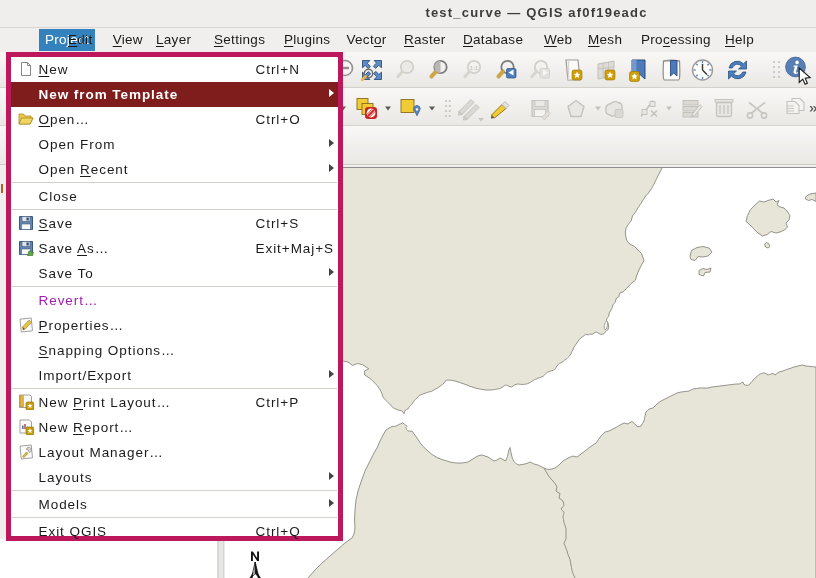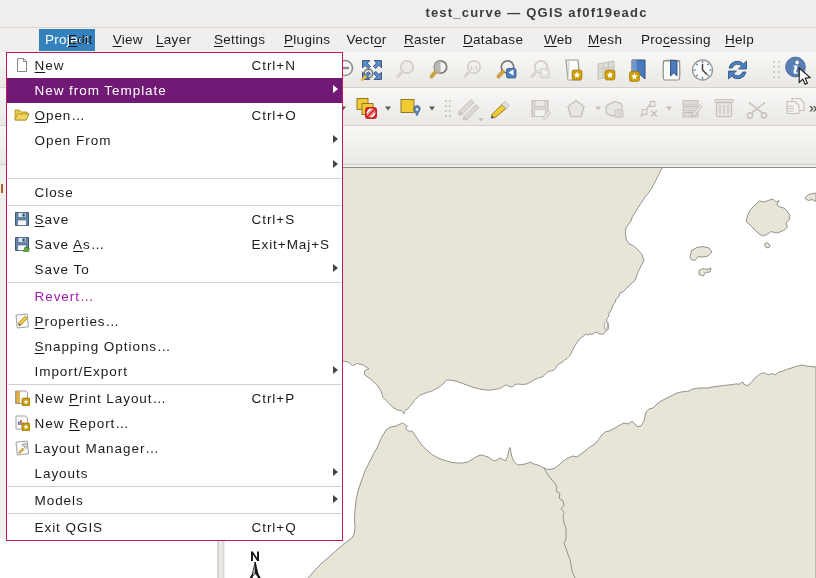--- a/index.html
+++ b/index.html
@@ -21,26 +21,26 @@
   #tb{left:0;top:52px;width:816px;height:115px;}
   .tbrow{position:absolute;left:0;width:816px;
     background:linear-gradient(#f9f8f6,#eae8e5);border-bottom:1px solid #d5d2ce;box-sizing:border-box;}
   #tbr1{top:0;height:36px;}
   #tbr2{top:36px;height:38px;}
   #tbr3{top:74px;height:39px;border-bottom:1px solid #cfccc8;}
   
   #mapsvg{left:0;top:167px;}
   
   #menu{left:6px;top:51.5px;width:337px;height:489.5px;background:#ffffff;
-    border:1px solid #be185d;box-sizing:border-box;font-size:13.5px;letter-spacing:0.95px;color:#1b1b1b;z-index:50;}
+    border:5px solid #be185d;box-sizing:border-box;font-size:13.5px;letter-spacing:0.95px;color:#1b1b1b;z-index:50;}
   .row{position:relative;height:25.03px;}
   .row .lab{position:absolute;left:27.5px;top:0;height:25.05px;line-height:25.05px;white-space:nowrap;}
   .row .sc{position:absolute;left:244.5px;top:0;height:24px;line-height:25.05px;white-space:nowrap;}
   .row .ic{position:absolute;left:7px;top:4px;width:16px;height:16px;}
-  .row.hl{background:#701a75;color:#ffffff;}
+  .row.hl{background:#7f1d1d;color:#ffffff;font-weight:bold;}
   .row.dis{color:#a21caf;}
   .sep{height:2px;position:relative;}
   .sep:after{content:"";position:absolute;left:1px;right:1px;top:0px;border-top:1px solid #d4d1cd;}
   .sub{position:absolute;right:4.5px;top:7.5px;width:0;height:0;
     border-left:5px solid #444444;border-top:4.5px solid transparent;border-bottom:4.5px solid transparent;}
   .row.hl .sub{border-left-color:#ffffff;}
   .row u{text-underline-offset:2px;}
 </style>
 </head>
 <body>
@@ -329,20 +329,21 @@
         <path d="M1 13l2.5-6H15l-3 6z" fill="#f0d563" stroke="#a98b25" stroke-width="0.8"></path>
       </svg>
       <span class="lab"><u>O</u>pen…</span>
       <span class="sc">Ctrl+O</span>
     </div>
     <div class="row">
       <span class="lab">Open From</span>
       <span class="sub"></span>
     </div>
     <div class="row">
+      <span class="lab">Open <u>R</u>ecent</span>
       <span class="sub"></span>
     </div>
     <div class="sep"></div>
     <div class="row">
       <span class="lab">Close</span>
     </div>
     <div class="sep"></div>
     <div class="row">
       <svg class="ic" viewBox="0 0 16 16">
         <path d="M1.5 1.5h13v13h-13z" fill="#6585ad" stroke="#3c5a80" stroke-width="1"></path>

